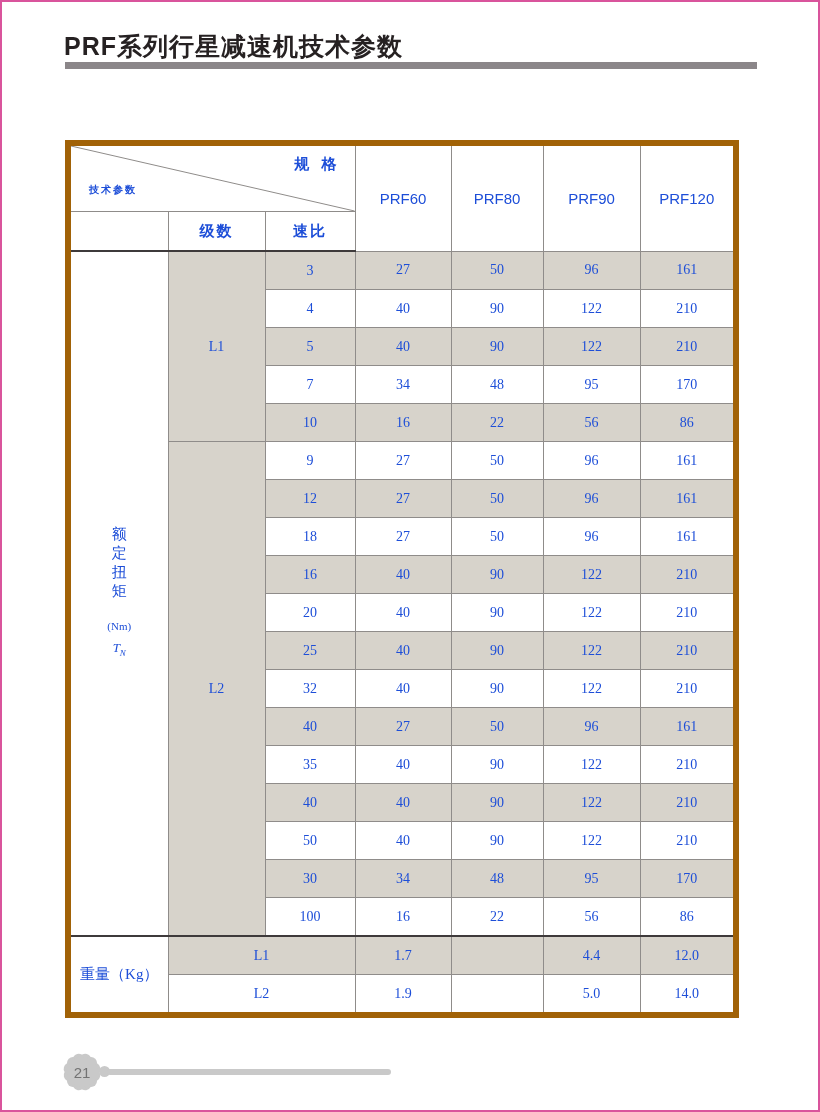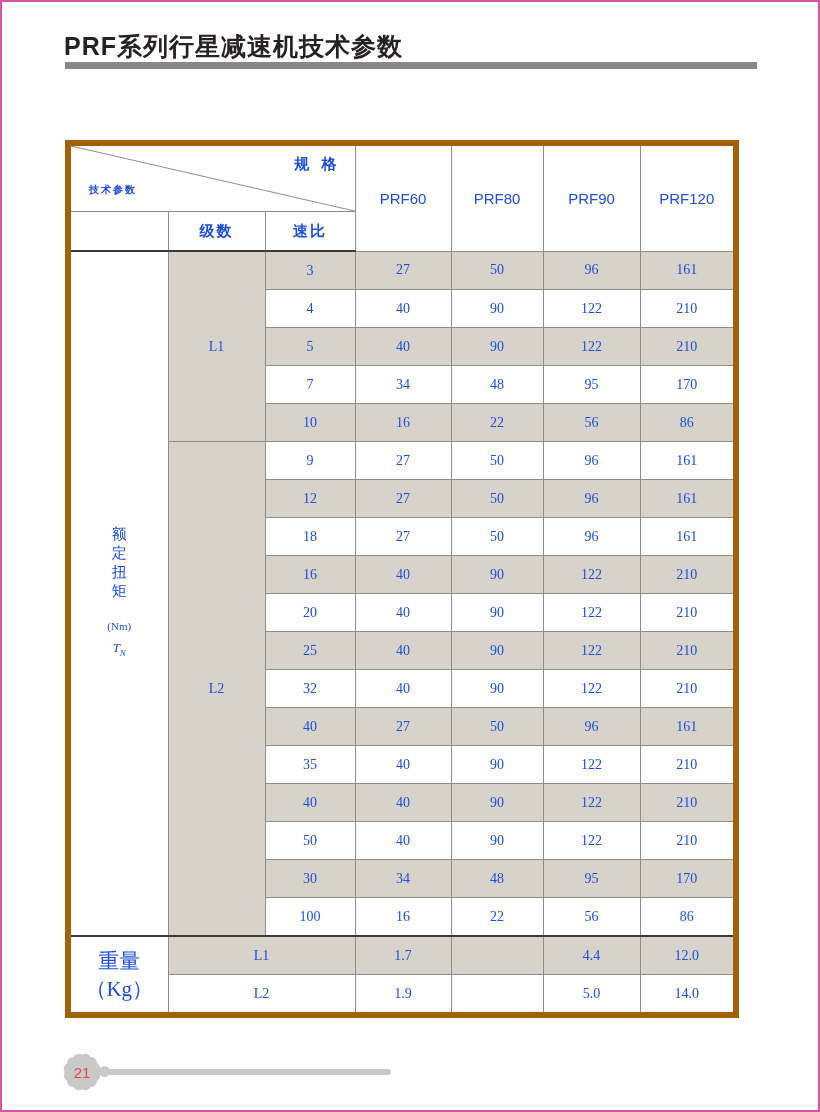--- a/index.html
+++ b/index.html
@@ -45,27 +45,27 @@
   }
   tbody td{height:37px;}
   td.shade{background:#d7d3cb;}
   td.stage{background:#d7d3cb;font-size:14px;}
   td.torque-label{background:#ffffff;}
   .vlabel{display:flex;flex-direction:column;align-items:center;line-height:19px;}
   .vlabel .ch{font-size:15px;}
   .vlabel .unit{font-size:11px;margin-top:16px;}
   .vlabel .sym{font-size:13px;font-style:italic;margin-top:2px;}
   .vlabel .sym sub{font-size:9px;}
-  td.weight-label{font-size:21px;margin-left:11px;}
+  td.weight-label{font-size:15px;margin-left:11px;}
   tr.weight-first td{border-top:2px solid #3e3a3b;}
   .footer{position:absolute;left:59px;top:1049px;height:46px;}
   .gear{position:absolute;left:0;top:0;width:46px;height:46px;}
   .gear-num{
     position:absolute;left:0;top:0;width:46px;height:46px;display:flex;
-    align-items:center;justify-content:center;font-size:15px;color:#ef4444;
+    align-items:center;justify-content:center;font-size:15px;color:#737373;
     font-family:"Liberation Sans",sans-serif;
   }
   .footer-dot{
     position:absolute;left:40px;top:17px;width:11px;height:11px;border-radius:50%;
     background:#c9c9c9;
   }
   .footer-line{
     position:absolute;left:48px;top:20px;width:284px;height:6px;border-radius:3px;
     background:#c9c9c9;
   }

